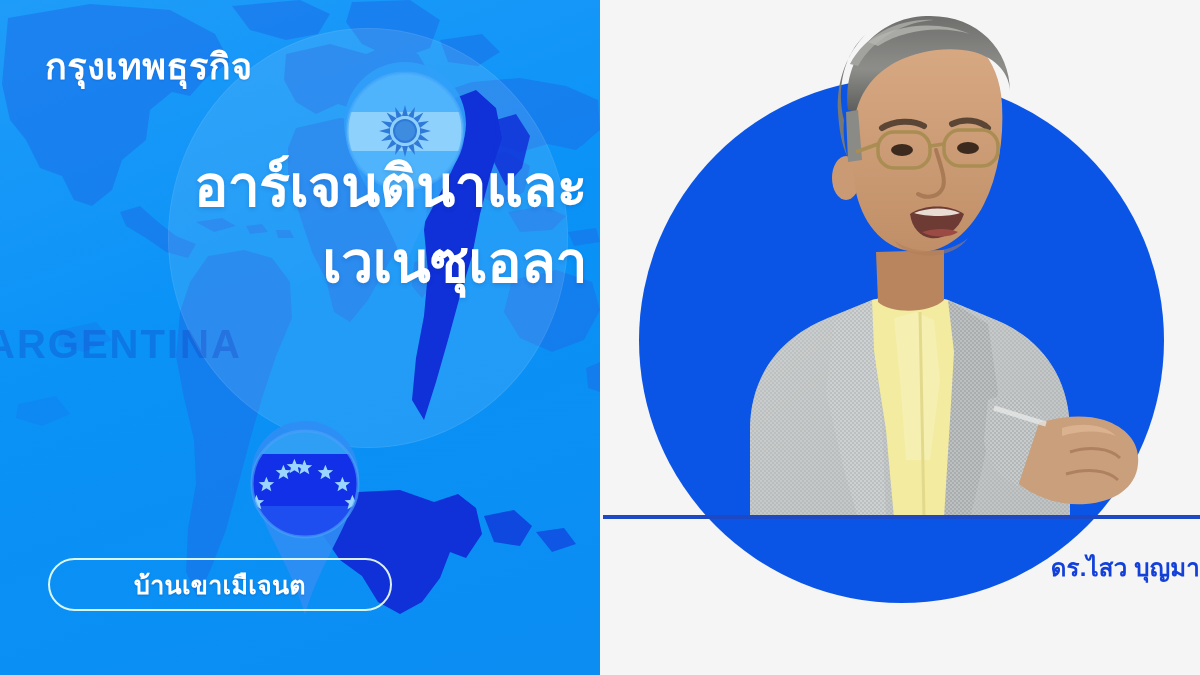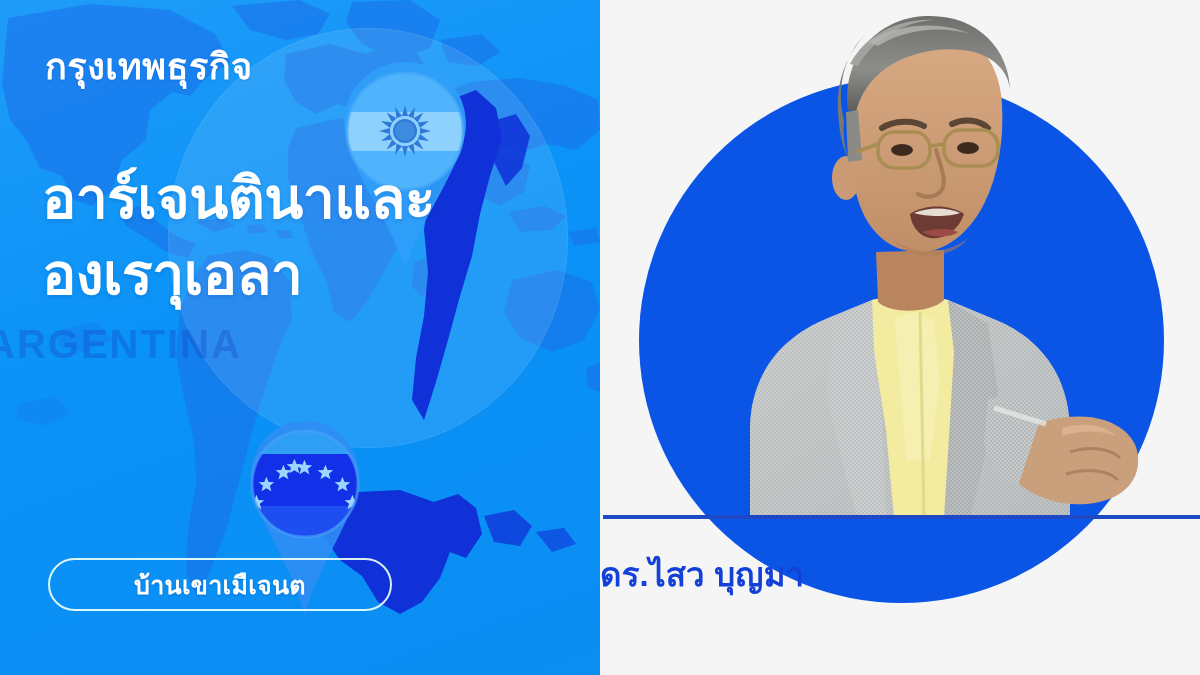--- a/index.html
+++ b/index.html
@@ -60,22 +60,23 @@
   #pin-venezuela{ left:238px; top:418px; width:135px; height:200px; }
 
   
   #logo{
     position:absolute; left:45px; top:44px;
     font-size:36px; font-weight:700; color:#ffffff;
     letter-spacing:.5px; line-height:1.25; z-index:6;
     text-shadow:0 1px 2px rgba(0,40,110,.18);
   }
   #headline{
-    position:absolute; left:42px; top:167px; width:545px;
+    position:absolute; left:42px; top:155px; width:545px;
     z-index:6;
+    text-align:right;
   }
   #headline .hl{
     display:block;
     font-size:57px; font-weight:700; color:#ffffff;
     line-height:1.10; letter-spacing:-.5px;
     text-shadow:0 2px 4px rgba(0,50,130,.18);
     white-space:nowrap;
   }
   #headline .hl + .hl{ margin-top:13px; }
 
@@ -117,22 +118,22 @@
 
   #divider{
     position:absolute;
     left:3px; top:515px;
     width:597px; height:4px;
     background:#1e49c4;
   }
   #author{
     position:absolute;
     left:0; right:0; top:548px;
-    text-align:left;
-    font-size:33px; font-weight:700;
+    text-align:right;
+    font-size:24px; font-weight:700;
     color:#1340d8;
     letter-spacing:.2px;
   }
 </style>
 </head>
 <body>
 
 <div id="card">
 
   <div id="left-panel">
@@ -275,21 +276,21 @@
           </g>
         </g>
         <circle cx="67" cy="66" r="53" fill="none" stroke="#4aa2f7" stroke-width="3" opacity=".65"></circle>
       </svg>
     </div>
 
     <div id="logo">กรุงเทพธุรกิจ</div>
 
     <div id="headline">
       <span class="hl">อาร์เจนตินาและ</span>
-      <span class="hl">องเราุเอลา</span>
+      <span class="hl">เวเนซุเอลา</span>
     </div>
 
     <div id="badge">
       <span>บ้านเขาเมืเจนต</span>
     </div>
   </div>
 
   <div id="right-panel">
 
     <div id="blue-circle"></div>

